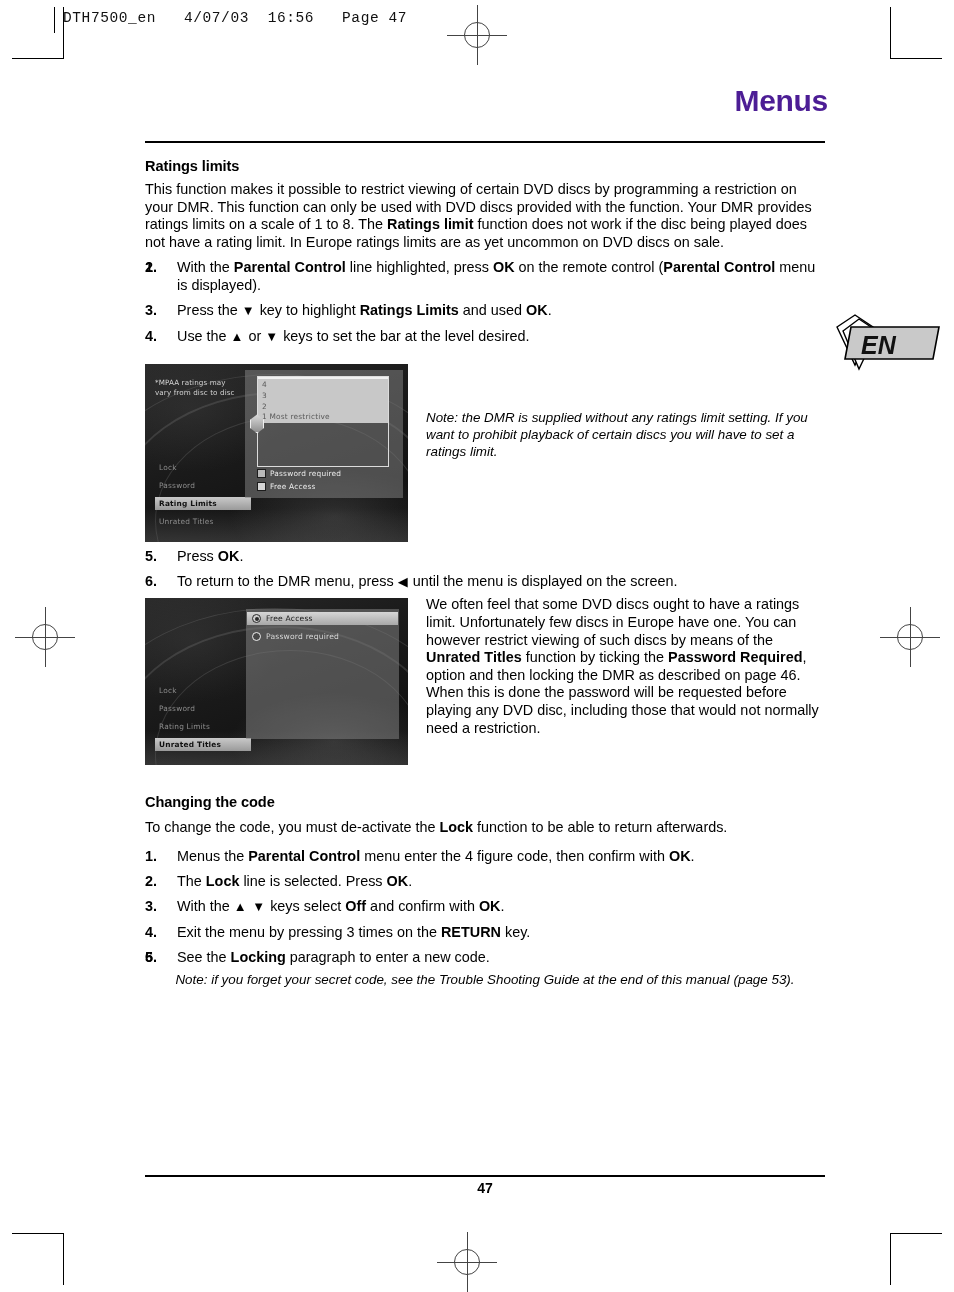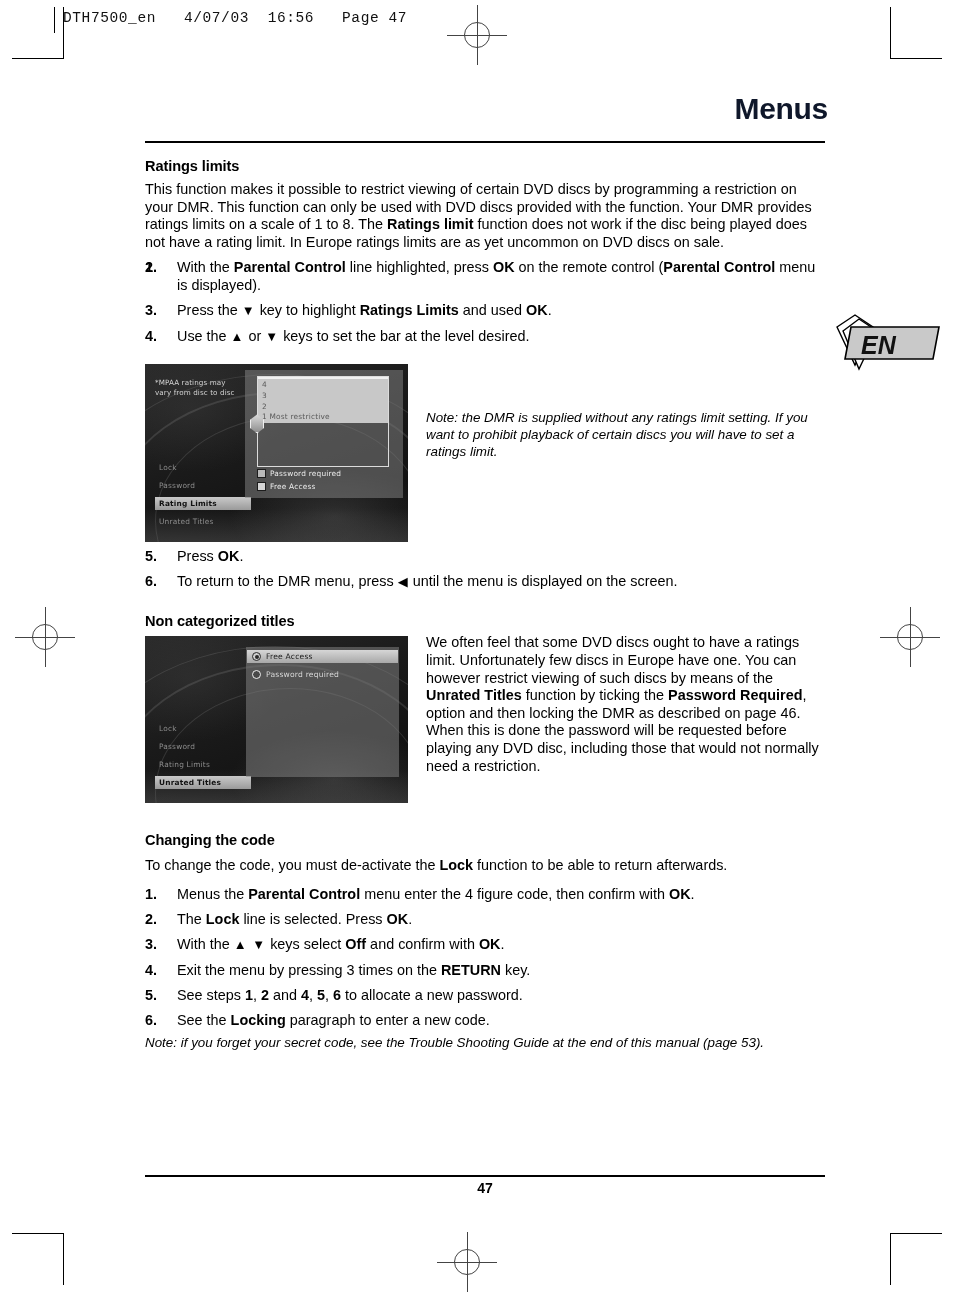--- a/index.html
+++ b/index.html
@@ -35,22 +35,22 @@
     color: #111;
   }
   .film-header-bar {
     position: absolute; left: 54px; top: 7px; width: 1px; height: 26px; background: #000;
   }
 
   
   .page { position: absolute; left: 0; top: 0; width: 954px; height: 1292px; }
 
   .title-menus {
-    position: absolute; right: 126px; top: 92px;
-    font-size: 30px; font-weight: bold; color: #0f172a;
+    position: absolute; right: 126px; top: 84px;
+    font-size: 30px; font-weight: bold; color: #4c1d95;
     letter-spacing: -0.3px;
   }
   .rule-top {
     position: absolute; left: 145px; top: 141px; width: 680px; height: 2px; background: #000;
   }
   .rule-bottom {
     position: absolute; left: 145px; top: 1175px; width: 680px; height: 2px; background: #000;
   }
   .page-number {
     position: absolute; left: 145px; top: 1180px; width: 680px;
@@ -286,21 +286,20 @@
       </div>
 
       <p class="note side-text" style="left:281px; top:56px; width:400px;">Note: the DMR is supplied without any ratings limit setting. If you want to prohibit playback of certain discs you will have to set a ratings limit.</p>
     </div>
 
     <ol class="steps" style="margin-top:10px;">
         <li><span class="num">5.</span><span><span>Press </span><b>OK</b><span>.</span></span></li>
         <li><span class="num">6.</span><span><span>To return to the DMR menu, press </span><span class="arrow">◀</span><span> until the menu is displayed on the screen.</span></span></li>
       </ol>
 
-    <h2 class="section" style="margin-top:22px;">Non categorized titles</h2>
 
     <div class="figure-row" style="height:174px; margin-top:6px;">
 
       <div class="tv" style="position:absolute; left:0; top:0; height:167px;">
         <div class="swoosh sw1"></div>
         <div class="swoosh sw2"></div>
         <div class="swoosh sw3"></div>
         <div class="bottom-glow"></div>
 
         <div class="sidemenu" style="top:86px;">
@@ -327,22 +326,22 @@
       <p class="para side-text" style="left:281px; top:-2px; width:400px;"><span>We often feel that some DVD discs ought to have a ratings limit. Unfortunately few discs in Europe have one. You can however restrict viewing of such discs by means of the </span><b>Unrated Titles</b><span> function by ticking the </span><b>Password Required</b><span>, option and then locking the DMR as described on page 46. When this is done the password will be requested before playing any DVD disc, including those that would not normally need a restriction.</span></p>
     </div>
 
     <h2 class="section" style="margin-top:22px;">Changing the code</h2>
     <p class="para" style="margin-top:9px;"><span>To change the code, you must de-activate the </span><b>Lock</b><span> function to be able to return afterwards.</span></p>
     <ol class="steps" style="margin-top:10px;">
         <li><span class="num">1.</span><span><span>Menus the </span><b>Parental Control</b><span> menu enter the 4 figure code, then confirm with </span><b>OK</b><span>.</span></span></li>
         <li><span class="num">2.</span><span><span>The </span><b>Lock</b><span> line is selected. Press </span><b>OK</b><span>.</span></span></li>
         <li><span class="num">3.</span><span><span>With the </span><span class="arrow">▲ ▼</span><span> keys select </span><b>Off</b><span> and confirm with </span><b>OK</b><span>.</span></span></li>
         <li><span class="num">4.</span><span><span>Exit the menu by pressing 3 times on the </span><b>RETURN</b><span> key.</span></span></li>
-        <li><span class="num">5.</span><span><span>See steps </span><b>1</b><span>, </span><b>2</b><span> and </span><b>4</b><span>, </span><b>5</b><span>, </span><b>6</b><span> to allocate a new password.</span></span></li>
+        <li><span class="num">5.</span></li>
         <li><span class="num">6.</span><span><span>See the </span><b>Locking</b><span> paragraph to enter a new code.</span></span></li>
       </ol>
-    <p class="note" style="margin-top:-2px;">Note: if you forget your secret code, see the Trouble Shooting Guide at the end of this manual (page 53).</p>
+    <p class="note" style="margin-top:-2px;text-align:center;">Note: if you forget your secret code, see the Trouble Shooting Guide at the end of this manual (page 53).</p>
 
   </div>
 
   <div class="rule-bottom"></div>
   <div class="page-number">47</div>
 </div>
 
 </body></html>

